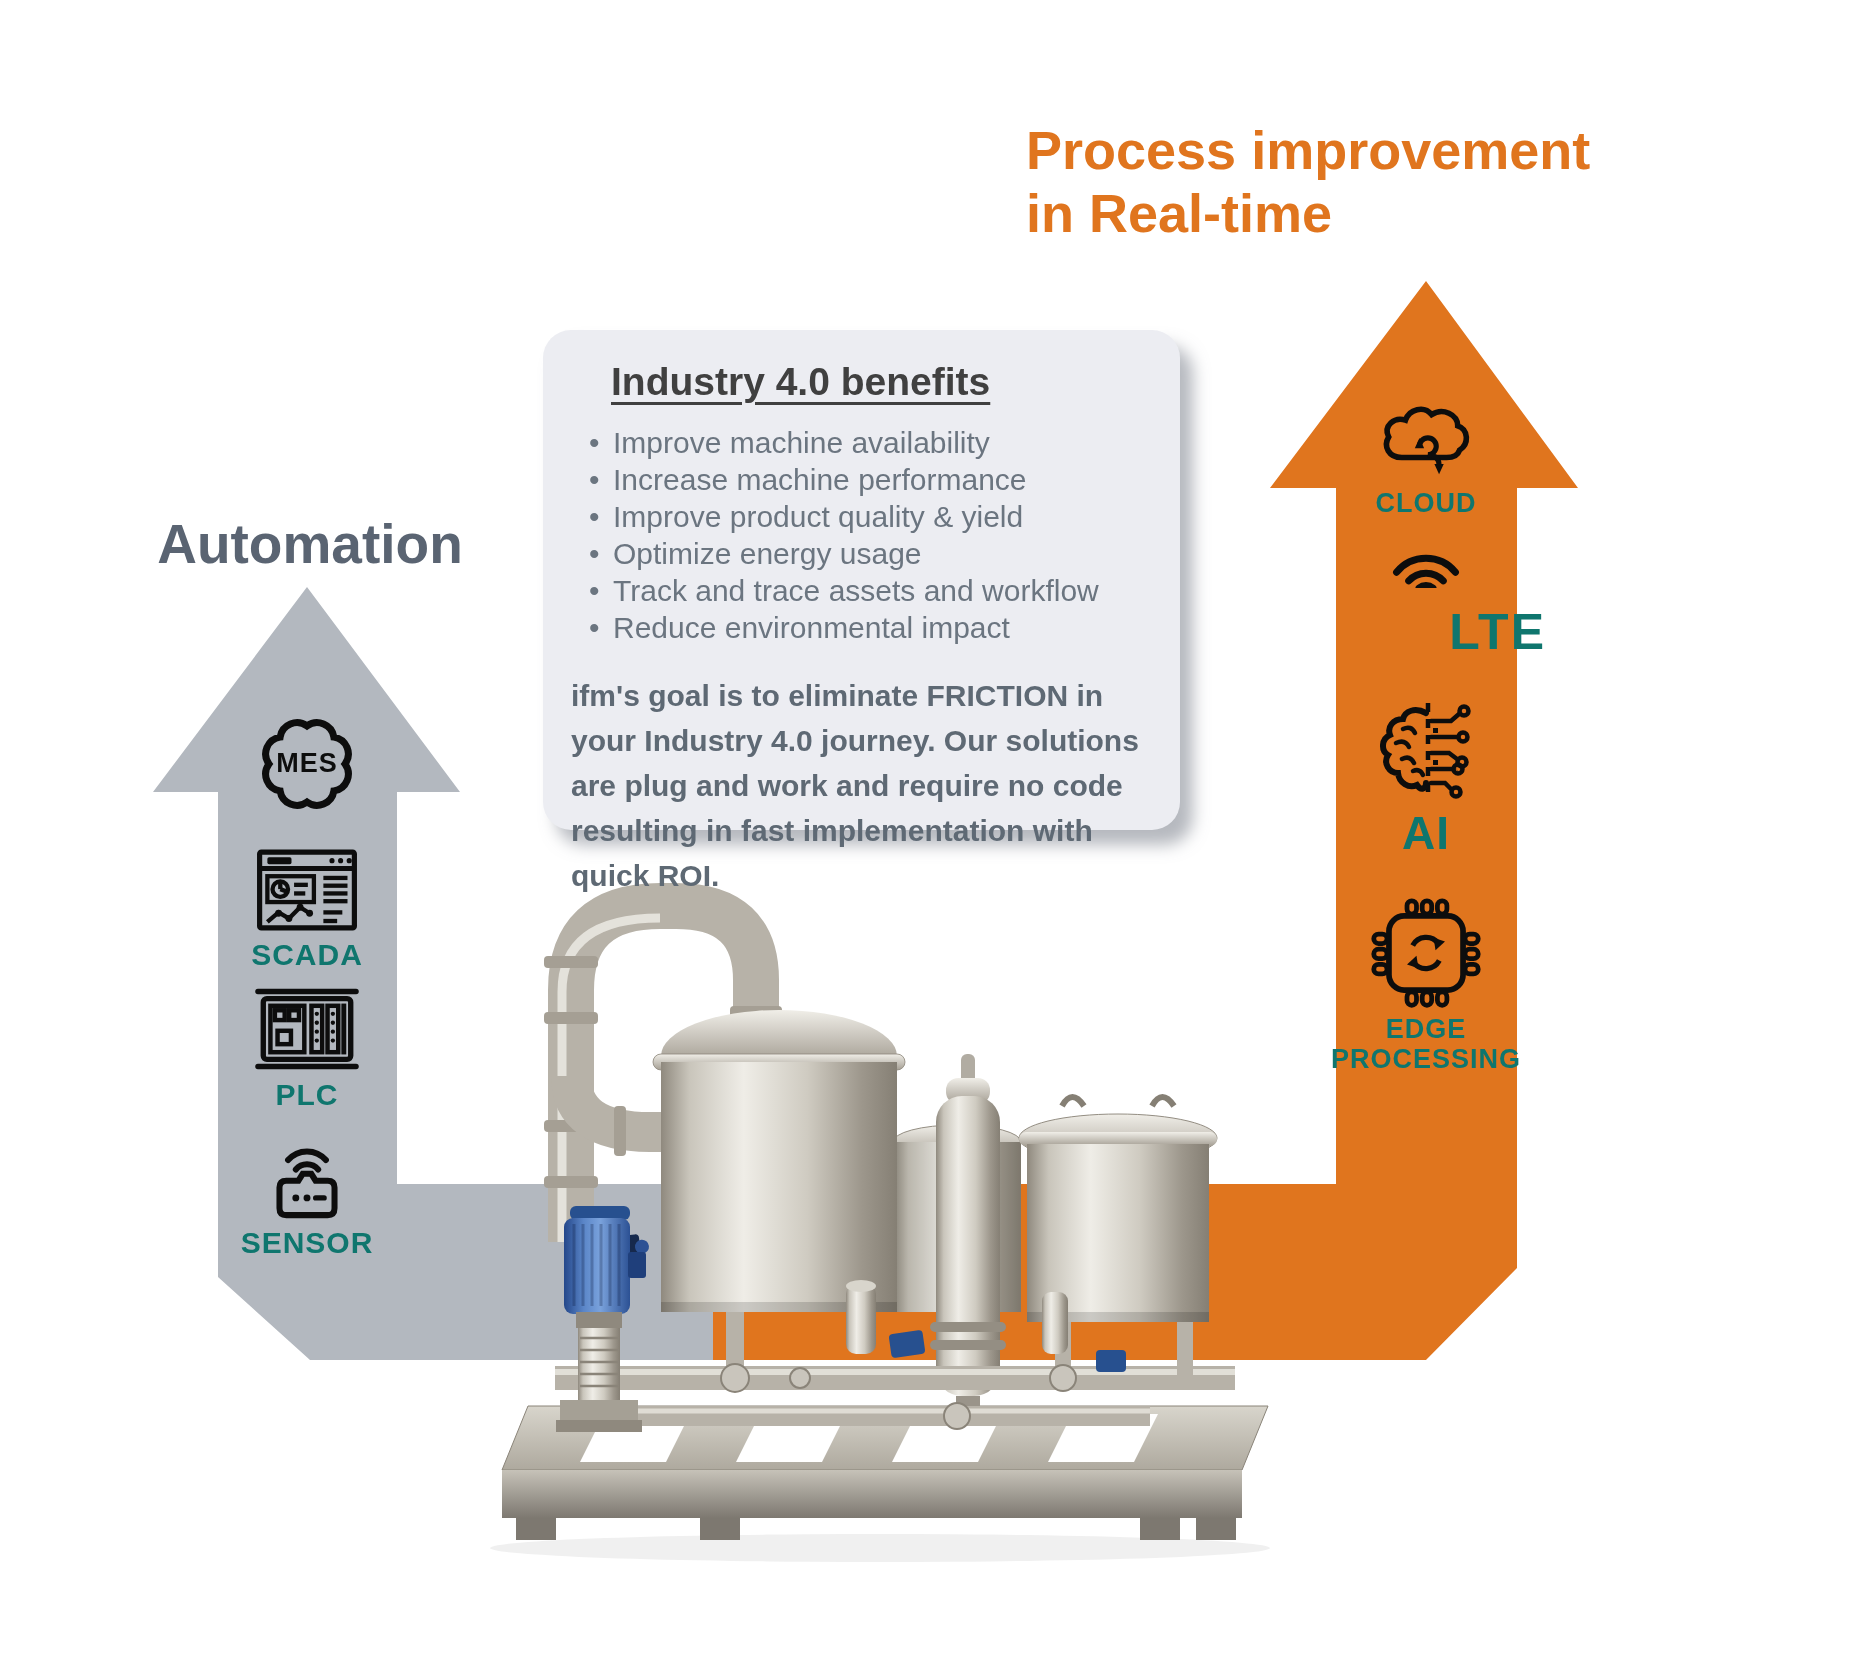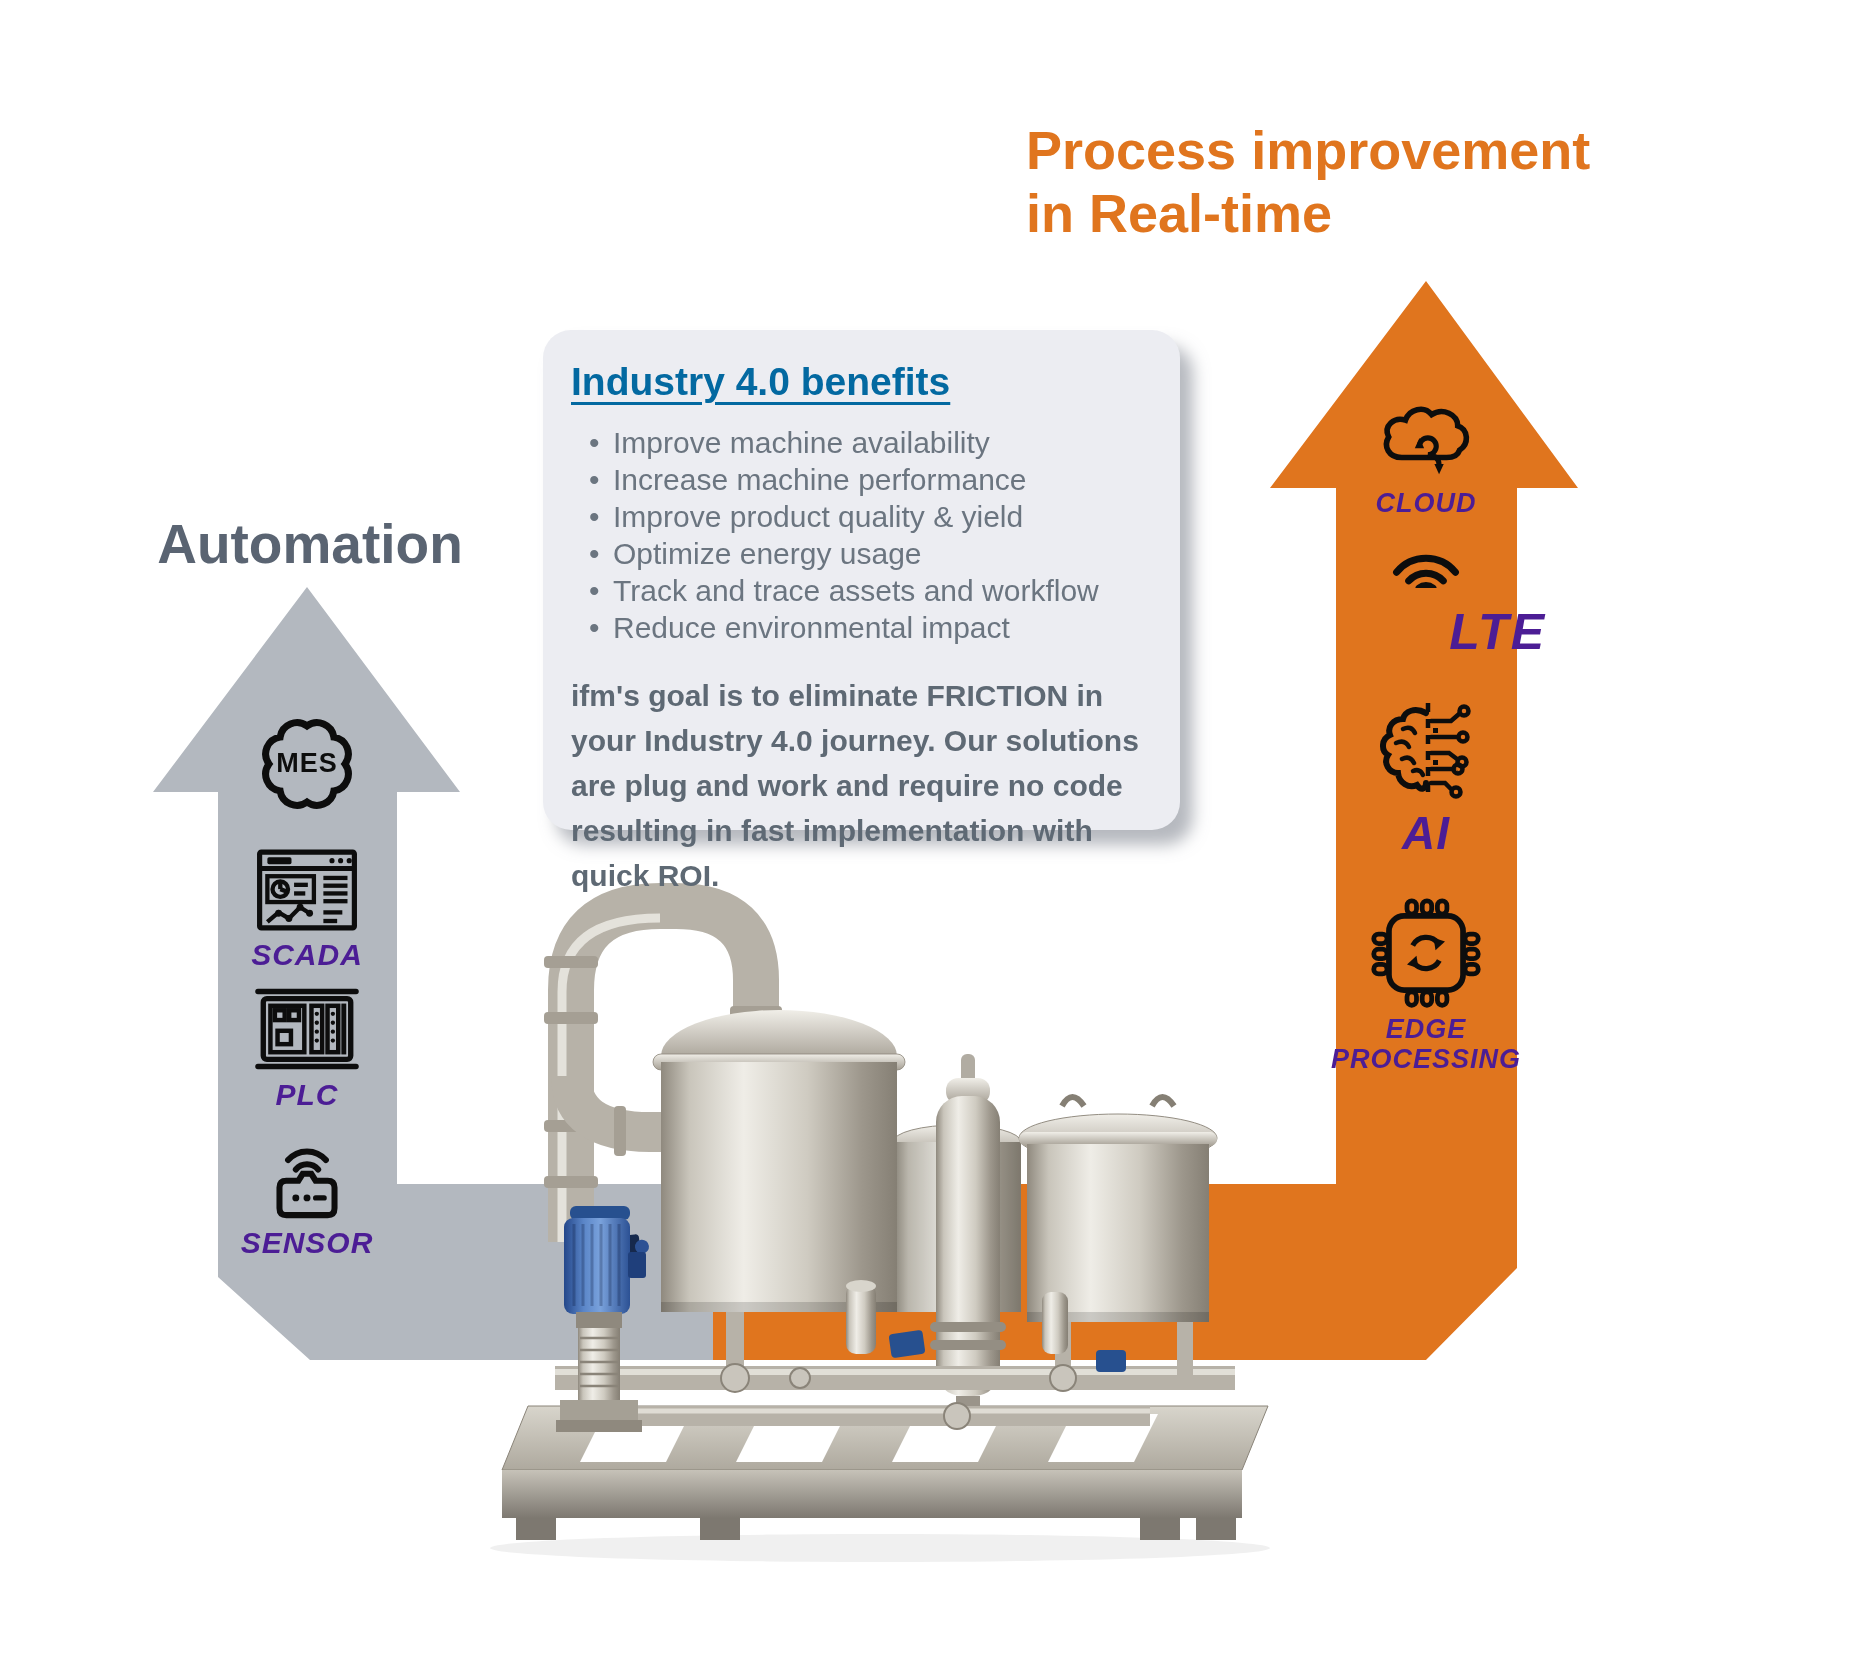--- a/index.html
+++ b/index.html
@@ -27,37 +27,37 @@
     clip-path:polygon(713px 0,865px 207px,804px 207px,804px 987px,713px 1079px,0 1079px,0 903px,623px 903px,623px 207px,557px 207px);
   }
   
   .benefits-box{
     position:absolute;left:543px;top:330px;width:637px;height:500px;z-index:4;
     background:#ECEDF2;border-radius:28px;box-sizing:border-box;
     padding:30px 26px 0 28px;
     box-shadow:13px 15px 16px rgba(110,115,128,0.50);
   }
   .benefits-heading{
-    font-size:39px;font-weight:700;color:#0369a1;
-    text-decoration:underline;text-decoration-thickness:3px;text-underline-offset:7px;
+    font-size:39px;font-weight:700;color:#404040;
+    text-decoration:underline;text-decoration-thickness:3px;text-underline-offset:7px;margin-left:40px;
   }
   .benefits-list{list-style:none;margin:20px 0 0 0;padding:0 0 0 14px;}
   .benefits-list li{
     position:relative;font-size:30px;line-height:37px;color:#6B7580;padding-left:28px;
   }
   .benefits-list li::before{content:"\2022";position:absolute;left:4px;}
   .benefits-para{
     margin-top:27px;font-size:30px;line-height:45px;font-weight:700;color:#5E6974;width:600px;
   }
   
   .stk{position:absolute;z-index:2;text-align:center;}
   .stk-left{left:197px;width:220px;}
   .stk-right{left:1306px;width:240px;}
   .ic{display:block;margin:0 auto;}
-  .lbl{margin-top:4px;font-size:27px;font-weight:700;color:#4c1d95;letter-spacing:1px;line-height:1.12;font-style:italic;}
+  .lbl{margin-top:4px;font-size:27px;font-weight:700;color:#0f766e;letter-spacing:1px;line-height:1.12;}
   .lbl-left{font-size:30px;}
   .lbl-xl{font-size:50px;letter-spacing:2px;margin-top:16px;text-align:right;}
   .lbl-ai{font-size:46px;margin-top:8px;}
   .lbl-wrap-edge{width:205px;margin-left:auto;margin-right:auto;}
   .lbl-wrap-db{width:150px;margin-left:auto;margin-right:auto;}
   .mes-wrap{position:relative;height:108px;}
   .mes-lbl{
     position:absolute;left:0;top:38px;width:100%;text-align:center;
     font-size:27px;font-weight:700;color:#0d0d0d;letter-spacing:1px;
   }

